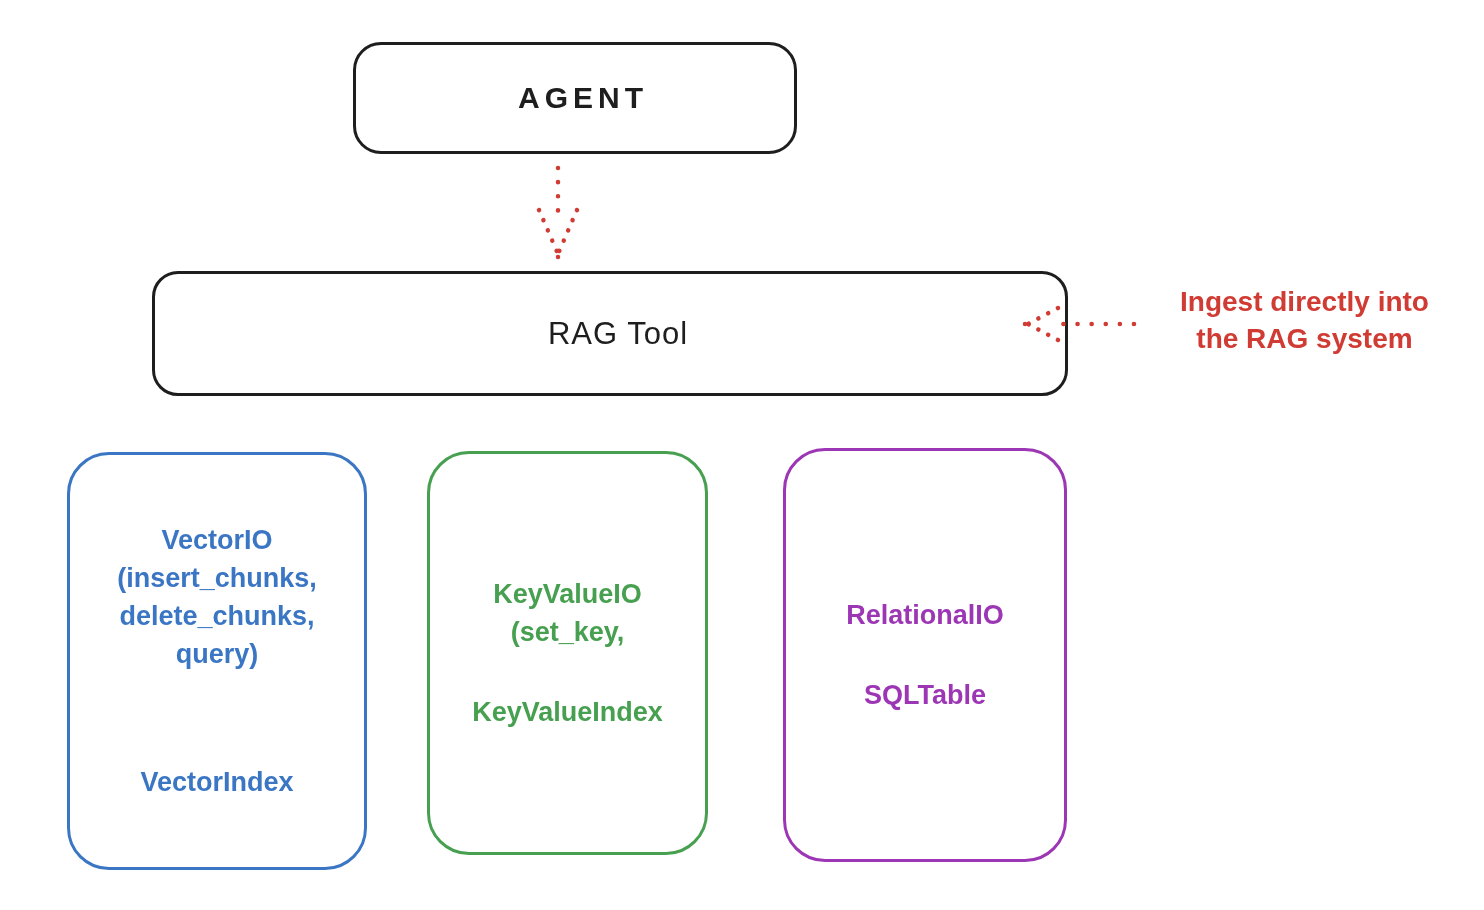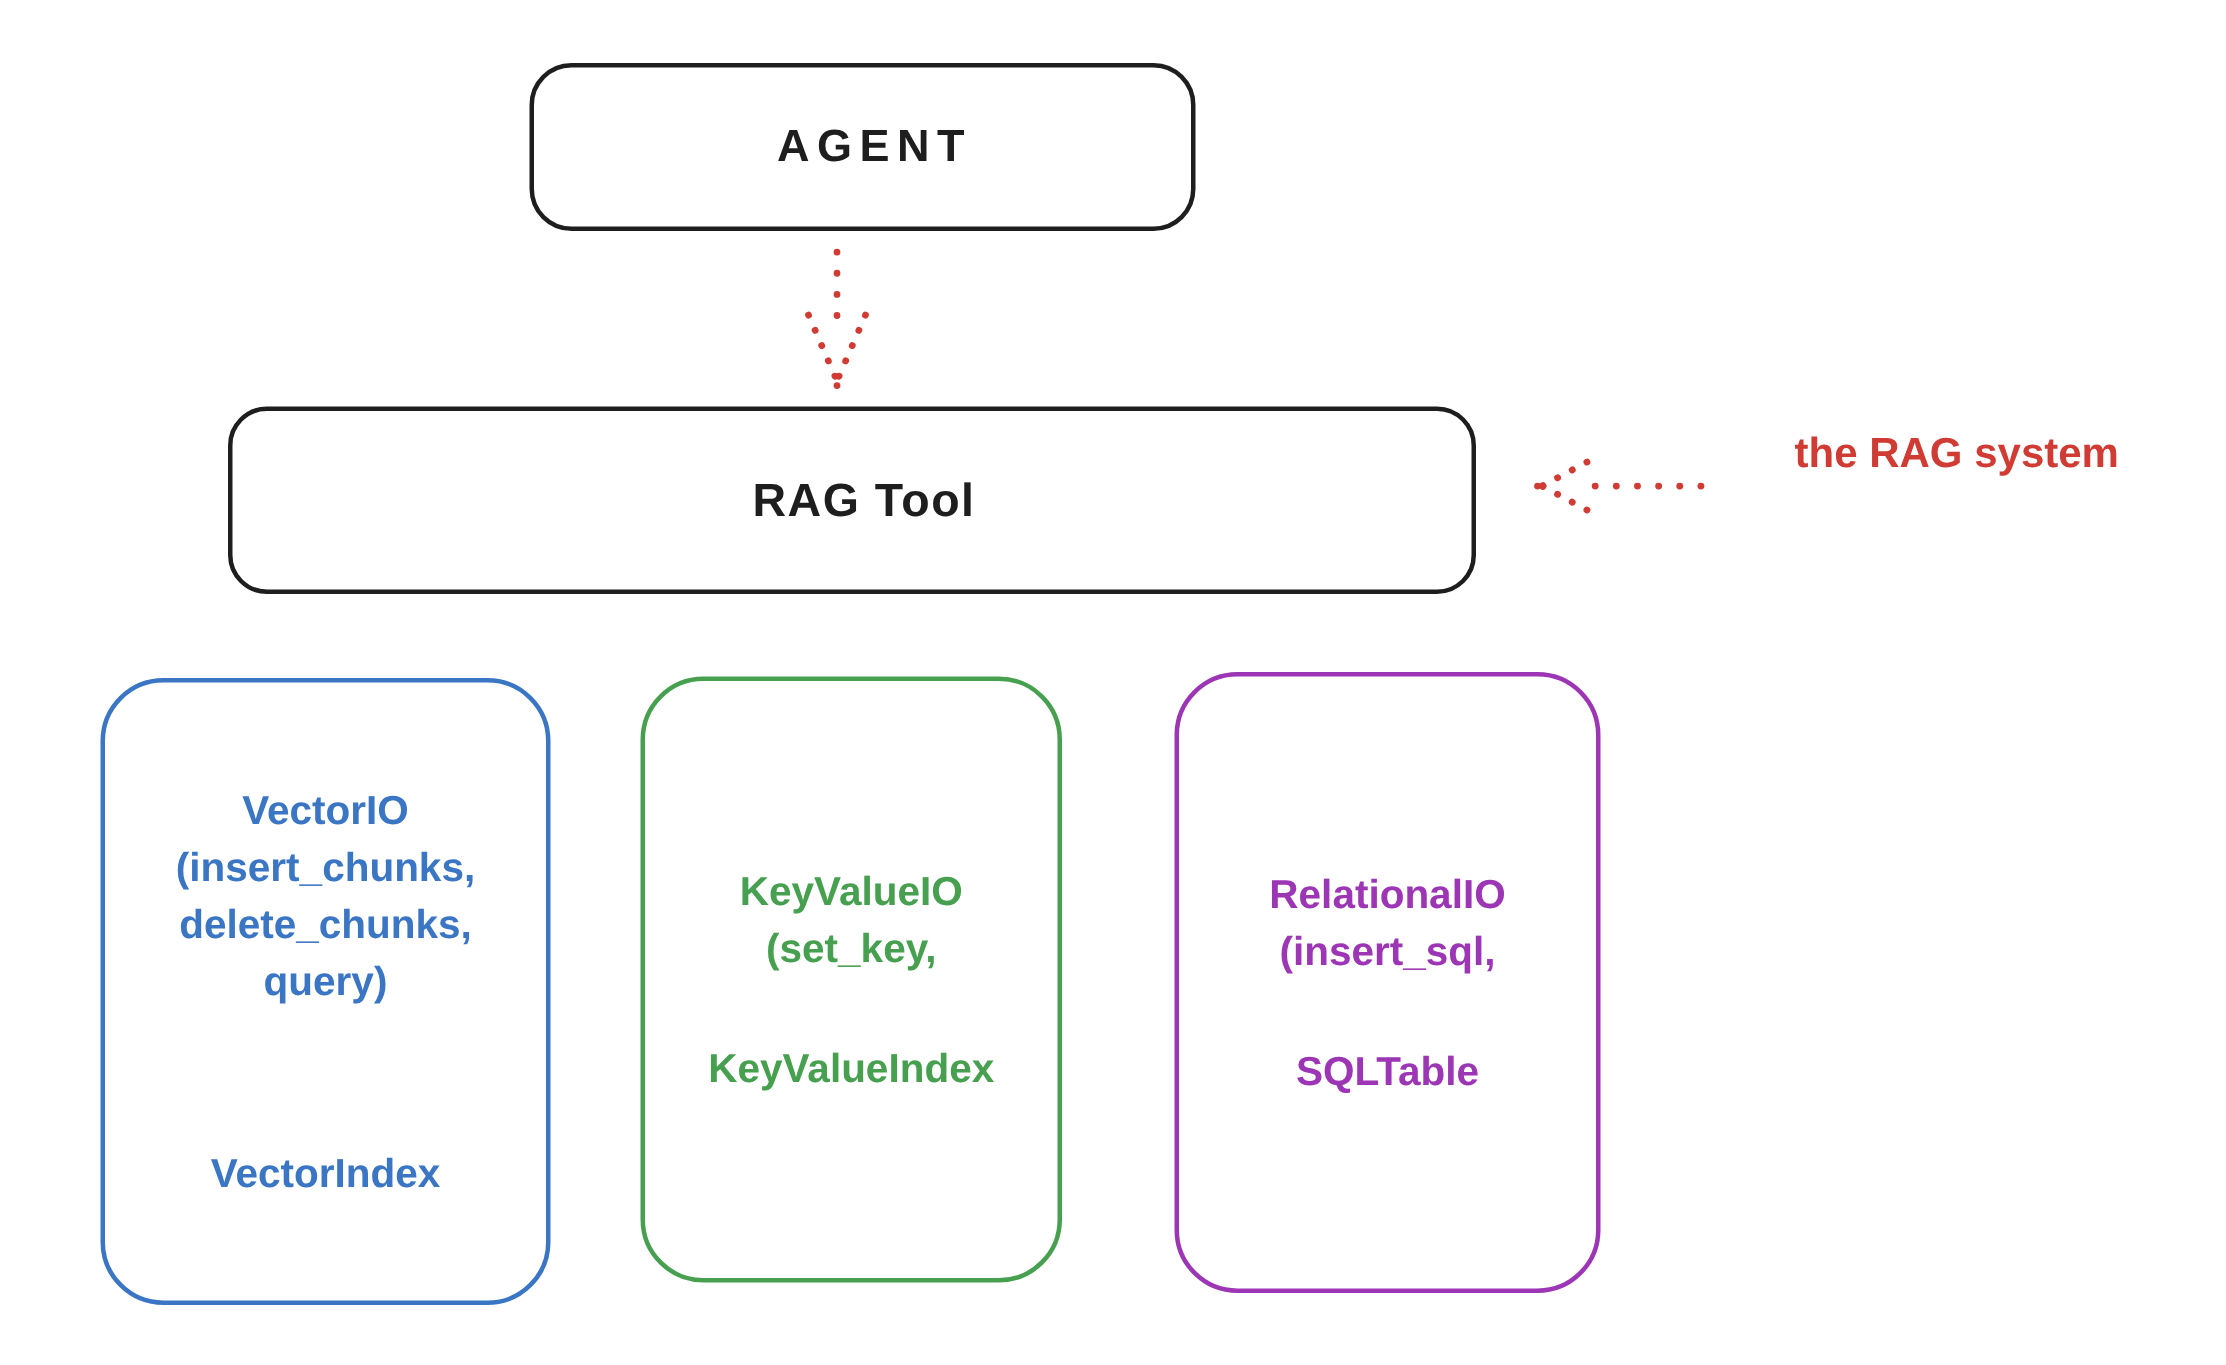--- a/index.html
+++ b/index.html
@@ -32,23 +32,23 @@
   .black-box {
     border: 3.5px solid var(--stroke);
     color: var(--stroke);
   }
   .agent-box {
     left: 353px; top: 42px; width: 444px; height: 112px;
     border-radius: 28px;
     font-size: 30px; font-weight: 700; letter-spacing: 5px;
   }
   .rag-box {
-    left: 152px; top: 271px; width: 832px; height: 125px;
+    left: 152px; top: 271px; width: 916px; height: 125px;
     border-radius: 26px;
-    font-size: 31px; font-weight: 700; letter-spacing: 1px;
+    font-size: 31px; font-weight: 400; letter-spacing: 1px;
   }
   .arrow-svg { position: absolute; }
   .arrow-stroke {
     fill: none;
     stroke: var(--red);
     stroke-width: 4.5;
     stroke-linecap: round;
   }
   .dotted-main { stroke-dasharray: 0.1 14; }
   .dotted-head { stroke-dasharray: 0.1 11; }
@@ -114,20 +114,21 @@
   </div>
 
   <svg class="arrow-svg" style="left:1016px; top:298px;" width="126" height="52" viewBox="0 0 126 52">
     <path class="arrow-stroke dotted-main" d="M118,26 H44"></path>
     <path class="arrow-stroke dotted-head" d="M42,10 L12,26"></path>
     <path class="arrow-stroke dotted-head" d="M42,42 L12,26"></path>
     <path class="arrow-stroke" stroke-dasharray="0.1 1" d="M9,26 L9,26"></path>
   </svg>
 
   <div class="annotation-text">
+    <div>Ingest directly into</div>
     <div>the RAG system</div>
   </div>
 
   <div class="io-box vector-box">
     <div>
       <div>VectorIO</div>
       <div>(insert_chunks,</div>
       <div>delete_chunks,</div>
       <div>query)</div>
     </div>
@@ -138,18 +139,17 @@
     <div>
       <div>KeyValueIO</div>
       <div>(set_key,</div>
     </div>
     <div class="index-label">KeyValueIndex</div>
   </div>
 
   <div class="io-box relational-box">
     <div>
       <div>RelationalIO</div>
-      <div>(insert_sql,</div>
     </div>
     <div class="index-label">SQLTable</div>
   </div>
 
 </div>
 
 </body></html>

